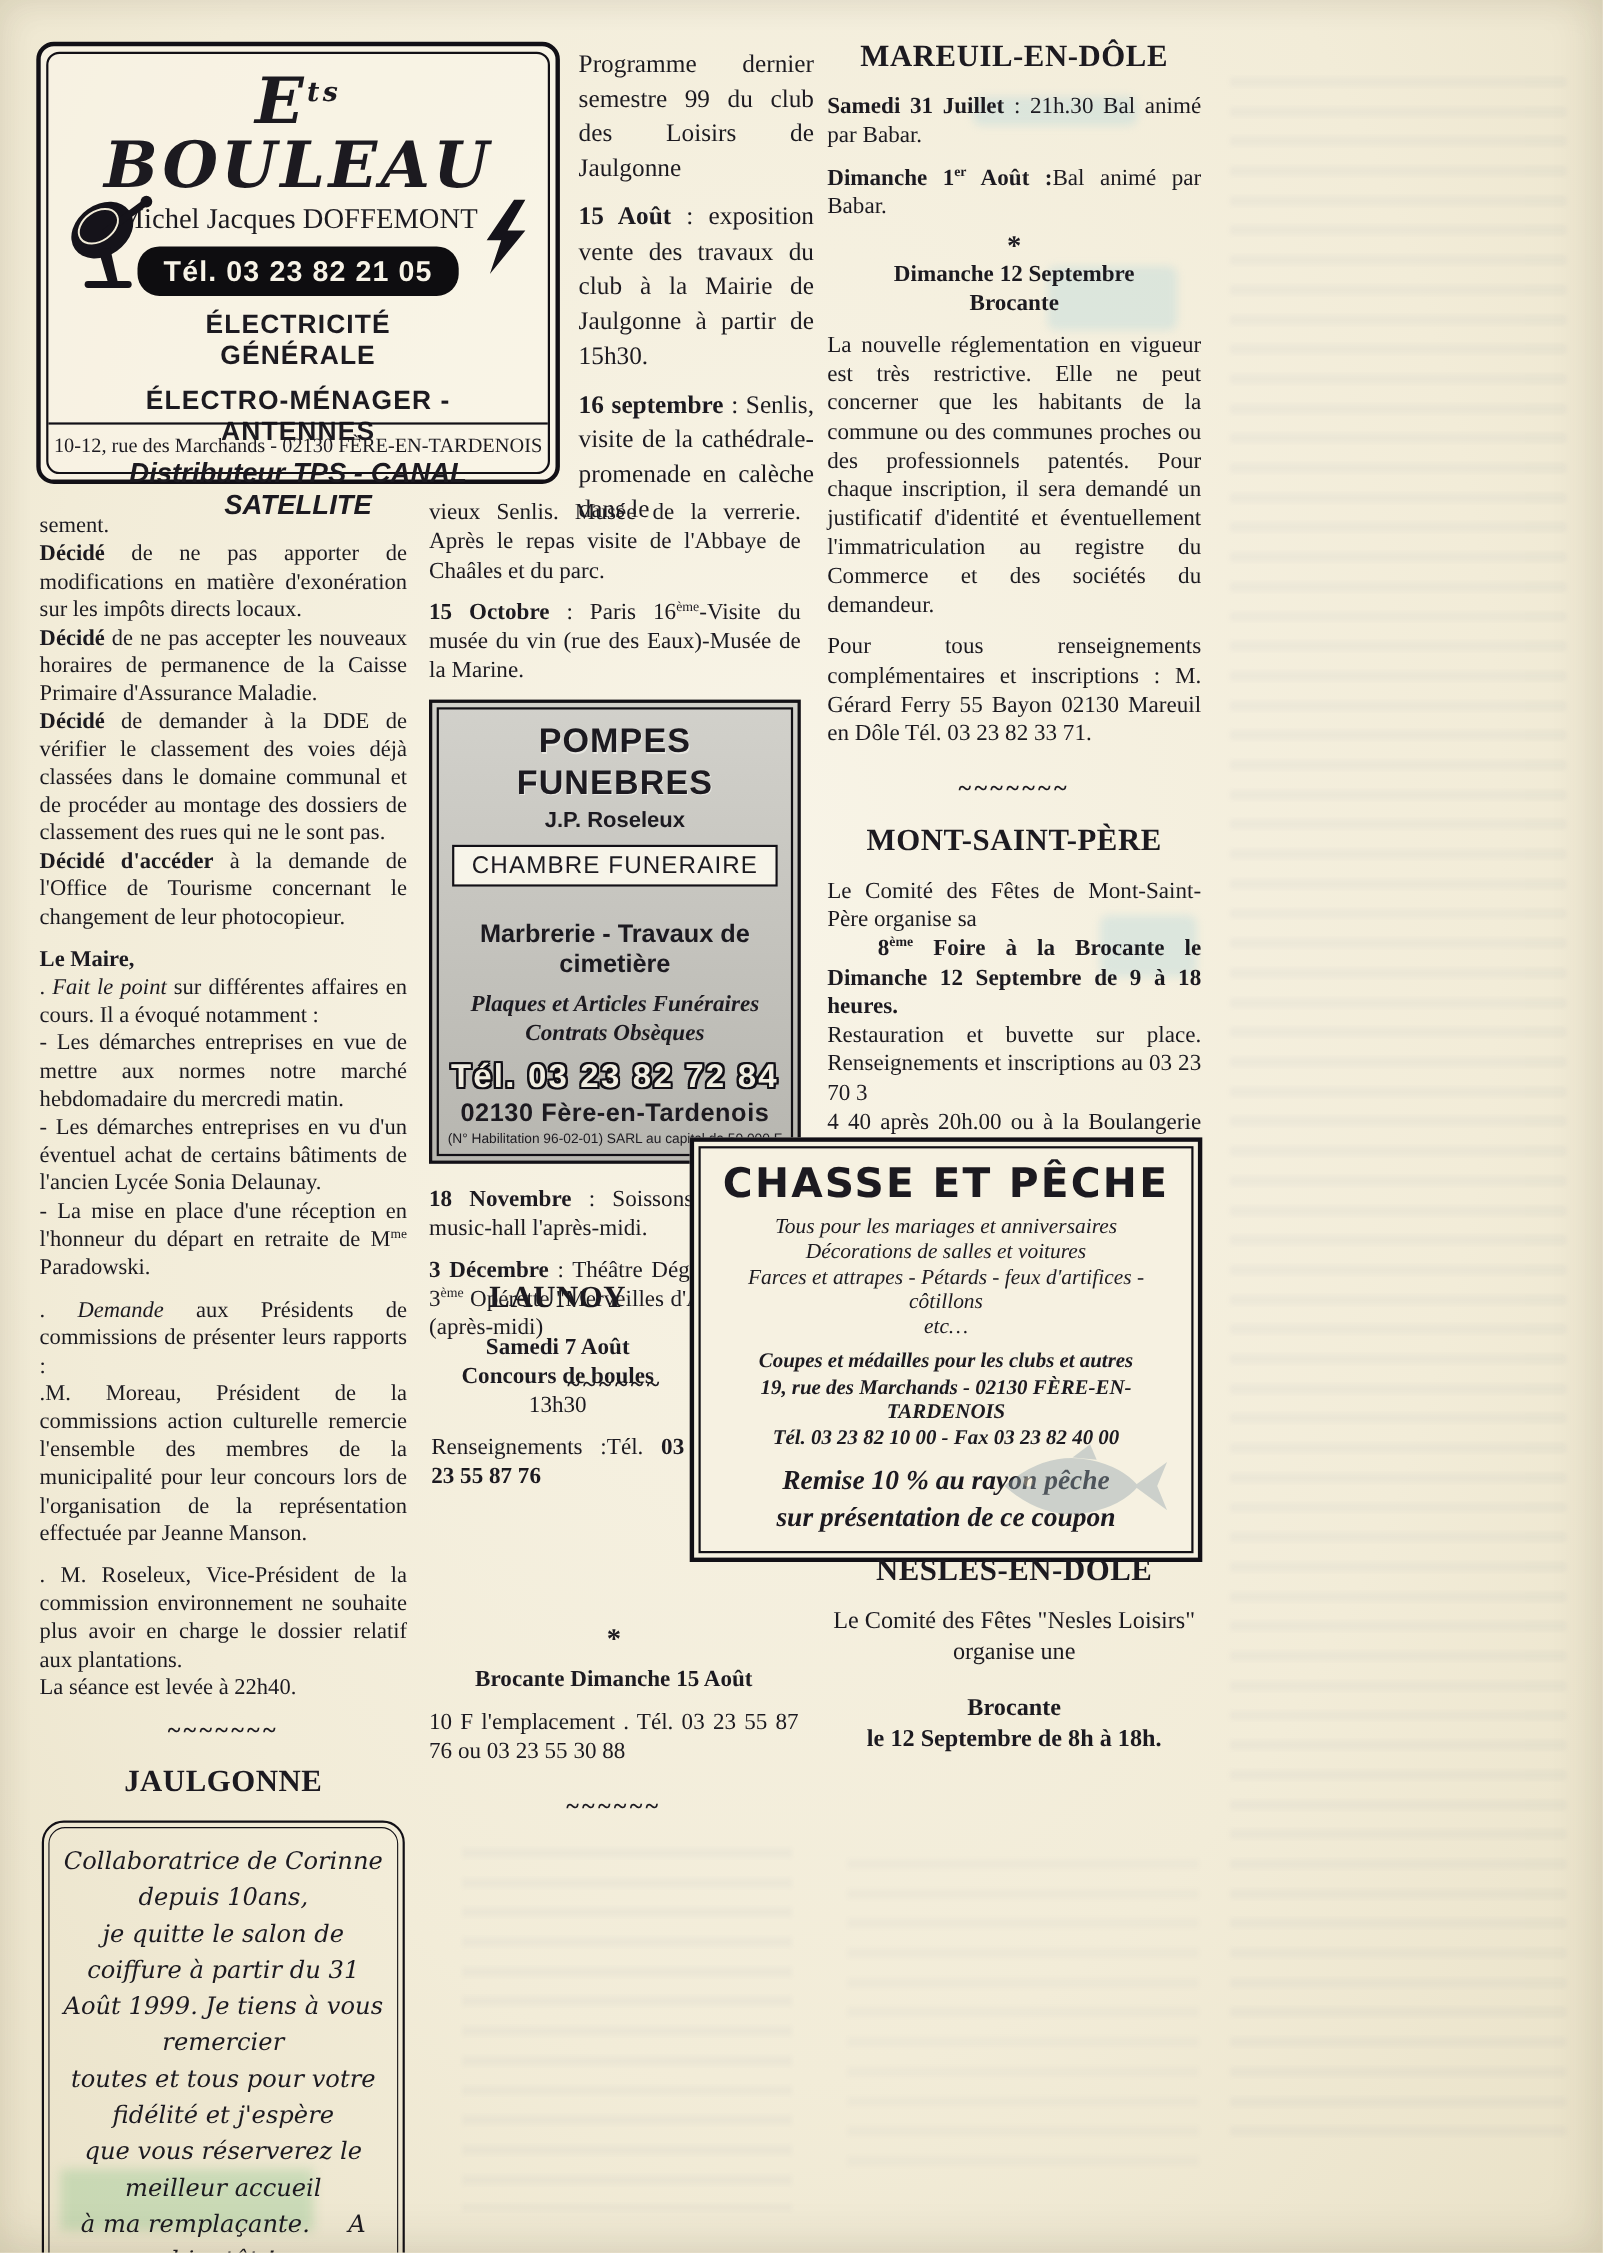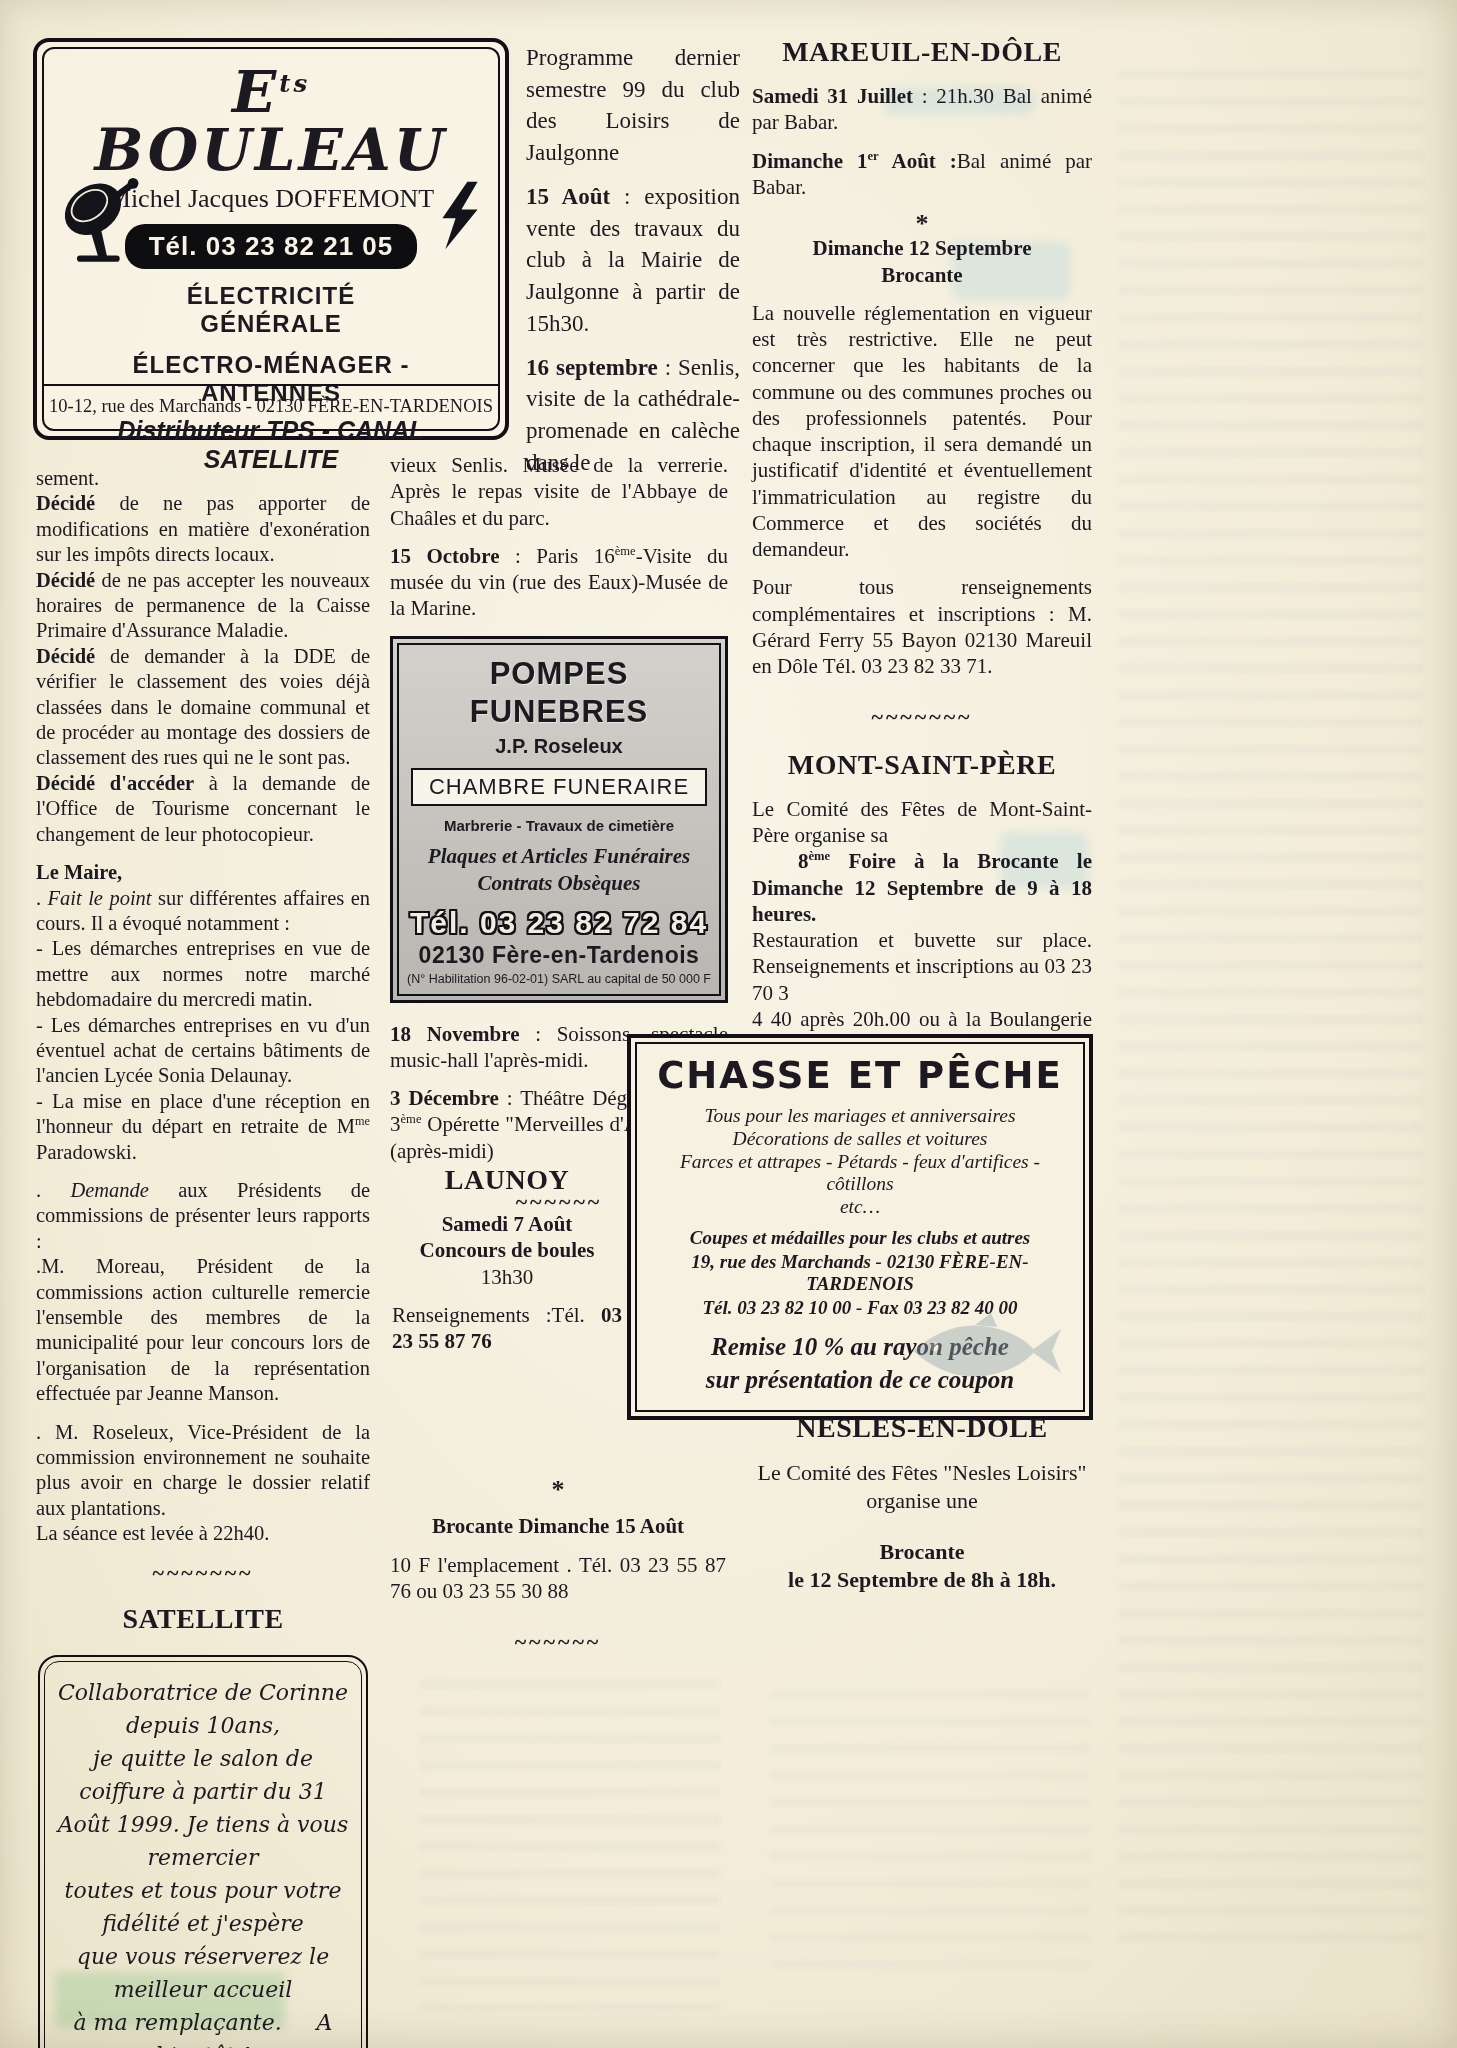--- a/index.html
+++ b/index.html
@@ -48,21 +48,21 @@
   .ab-dish{position:absolute; left:8px; top:118px; width:98px; height:104px;}
   .ab-bolt{position:absolute; right:16px; top:124px; width:44px; height:98px;}
 
   
   .ad-pompes{margin:14px 0 18px; border:3px solid #121016; background:linear-gradient(180deg,#d2d1cb,#b7b6b0); padding:4px;}
   .pf-inner{border:2px solid #121016; text-align:center; padding:10px 8px 6px;}
   .pf-title{font-family:"Liberation Sans",sans-serif; font-weight:700; font-size:31px; letter-spacing:1px; text-shadow:1px 1px 0 #e7e6e0;}
   .pf-sub{font-family:"Liberation Sans",sans-serif; font-weight:700; font-size:20px; margin-top:2px;}
   .pf-banner{display:inline-block; background:#f7f4e9; border:2px solid #121016; margin-top:9px; padding:3px 16px;
     font-family:"Liberation Sans",sans-serif; font-size:22px; letter-spacing:1px;}
-  .pf-l1{margin-top:11px; font-family:"Liberation Sans",sans-serif; font-weight:700; font-size:15px;}
+  .pf-l1{margin-top:28px; font-family:"Liberation Sans",sans-serif; font-weight:700; font-size:23px;}
   .pf-l2,.pf-l3{font-weight:700; font-style:italic; font-size:21px;}
   .pf-l2{margin-top:8px;}
   .pf-phone{margin-top:8px; font-family:"Liberation Sans",sans-serif; font-weight:700; font-size:30px; letter-spacing:2px; color:#f0ede1;
     text-shadow:-2px -2px 0 #121016,2px -2px 0 #121016,-2px 2px 0 #121016,2px 2px 0 #121016,0 -2px 0 #121016,0 2px 0 #121016,-2px 0 0 #121016,2px 0 0 #121016;}
   .pf-city{font-family:"Liberation Sans",sans-serif; font-weight:700; font-size:23px; letter-spacing:.5px;}
   .pf-legal{font-family:"Liberation Sans",sans-serif; font-size:12.5px; margin-top:2px;}
 
   
   .ad-chasse{position:absolute; left:627px; top:1034px; width:466px; border:4px solid #121016; background:#f6f1e1; padding:4px; box-sizing:border-box;}
   .ac-inner{border:2px solid #121016; padding:10px 12px 14px; text-align:center; position:relative;}
@@ -138,21 +138,21 @@
         <p class="sp"><b>Le Maire,</b></p>
         <p>. <i>Fait le point</i> sur différentes affaires en cours. Il a évoqué notamment :</p>
         <p>- Les démarches entreprises en vue de mettre aux normes notre marché hebdomadaire du mercredi matin.</p>
         <p>- Les démarches entreprises en vu d'un éventuel achat de certains bâtiments de l'ancien Lycée Sonia Delaunay.</p>
         <p>- La mise en place d'une réception en l'honneur du départ en retraite de M<sup>me</sup> Paradowski.</p>
         <p class="sp">. <i>Demande</i> aux Présidents de commissions de présenter leurs rapports :</p>
         <p>.M. Moreau, Président de la commissions action culturelle remercie l'ensemble des membres de la municipalité pour leur concours lors de l'organisation de la représentation effectuée par Jeanne Manson.</p>
         <p class="sp">. M. Roseleux, Vice-Président de la commission environnement ne souhaite plus avoir en charge le dossier relatif aux plantations.</p>
         <p>La séance est levée à 22h40.</p>
         <p class="ctr sep sp2">~~~~~~~</p>
-        <p class="h">SATELLITE</p>
+        <p class="h">JAULGONNE</p>
       </div>
     <div class="notice-box">
       <div class="nb-inner">
         <div class="script">Collaboratrice de Corinne depuis 10ans,
 je quitte le salon de coiffure à partir du 31
 Août 1999. Je tiens à vous remercier
 toutes et tous pour votre fidélité et j'espère
 que vous réserverez le meilleur accueil
 à ma remplaçante.&nbsp;&nbsp;&nbsp;&nbsp;&nbsp;A bientôt !</div>
 

